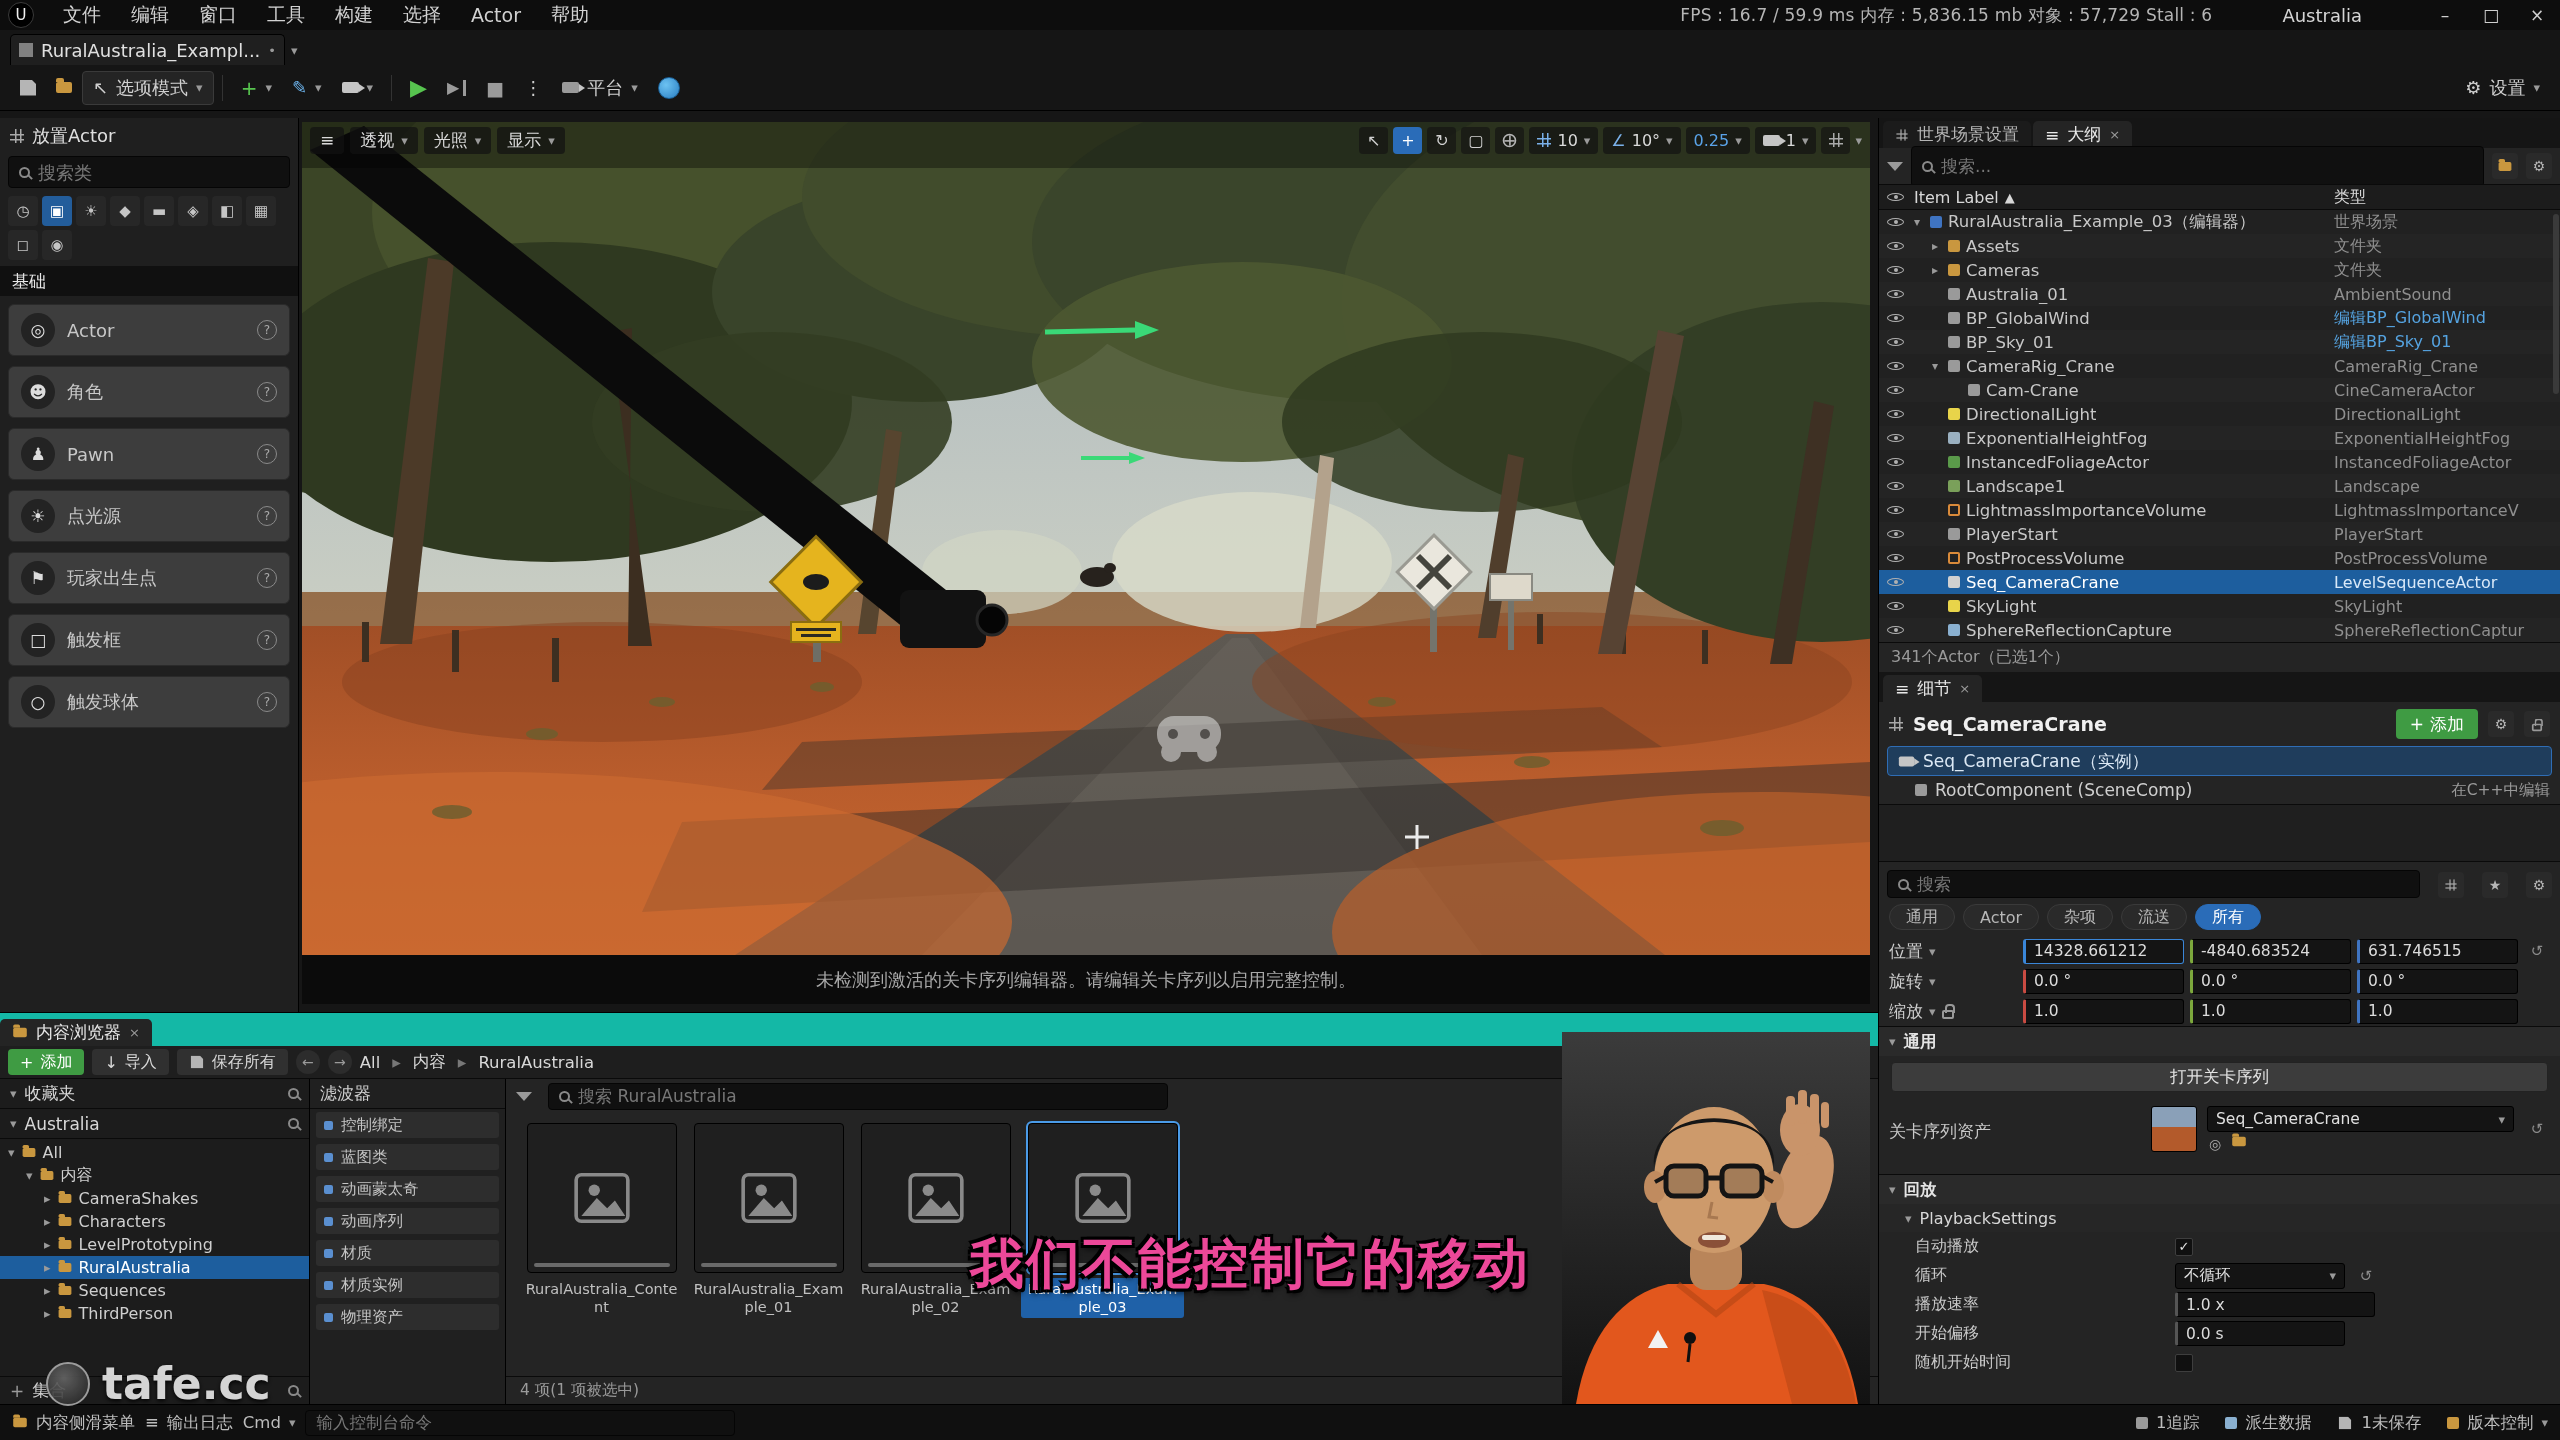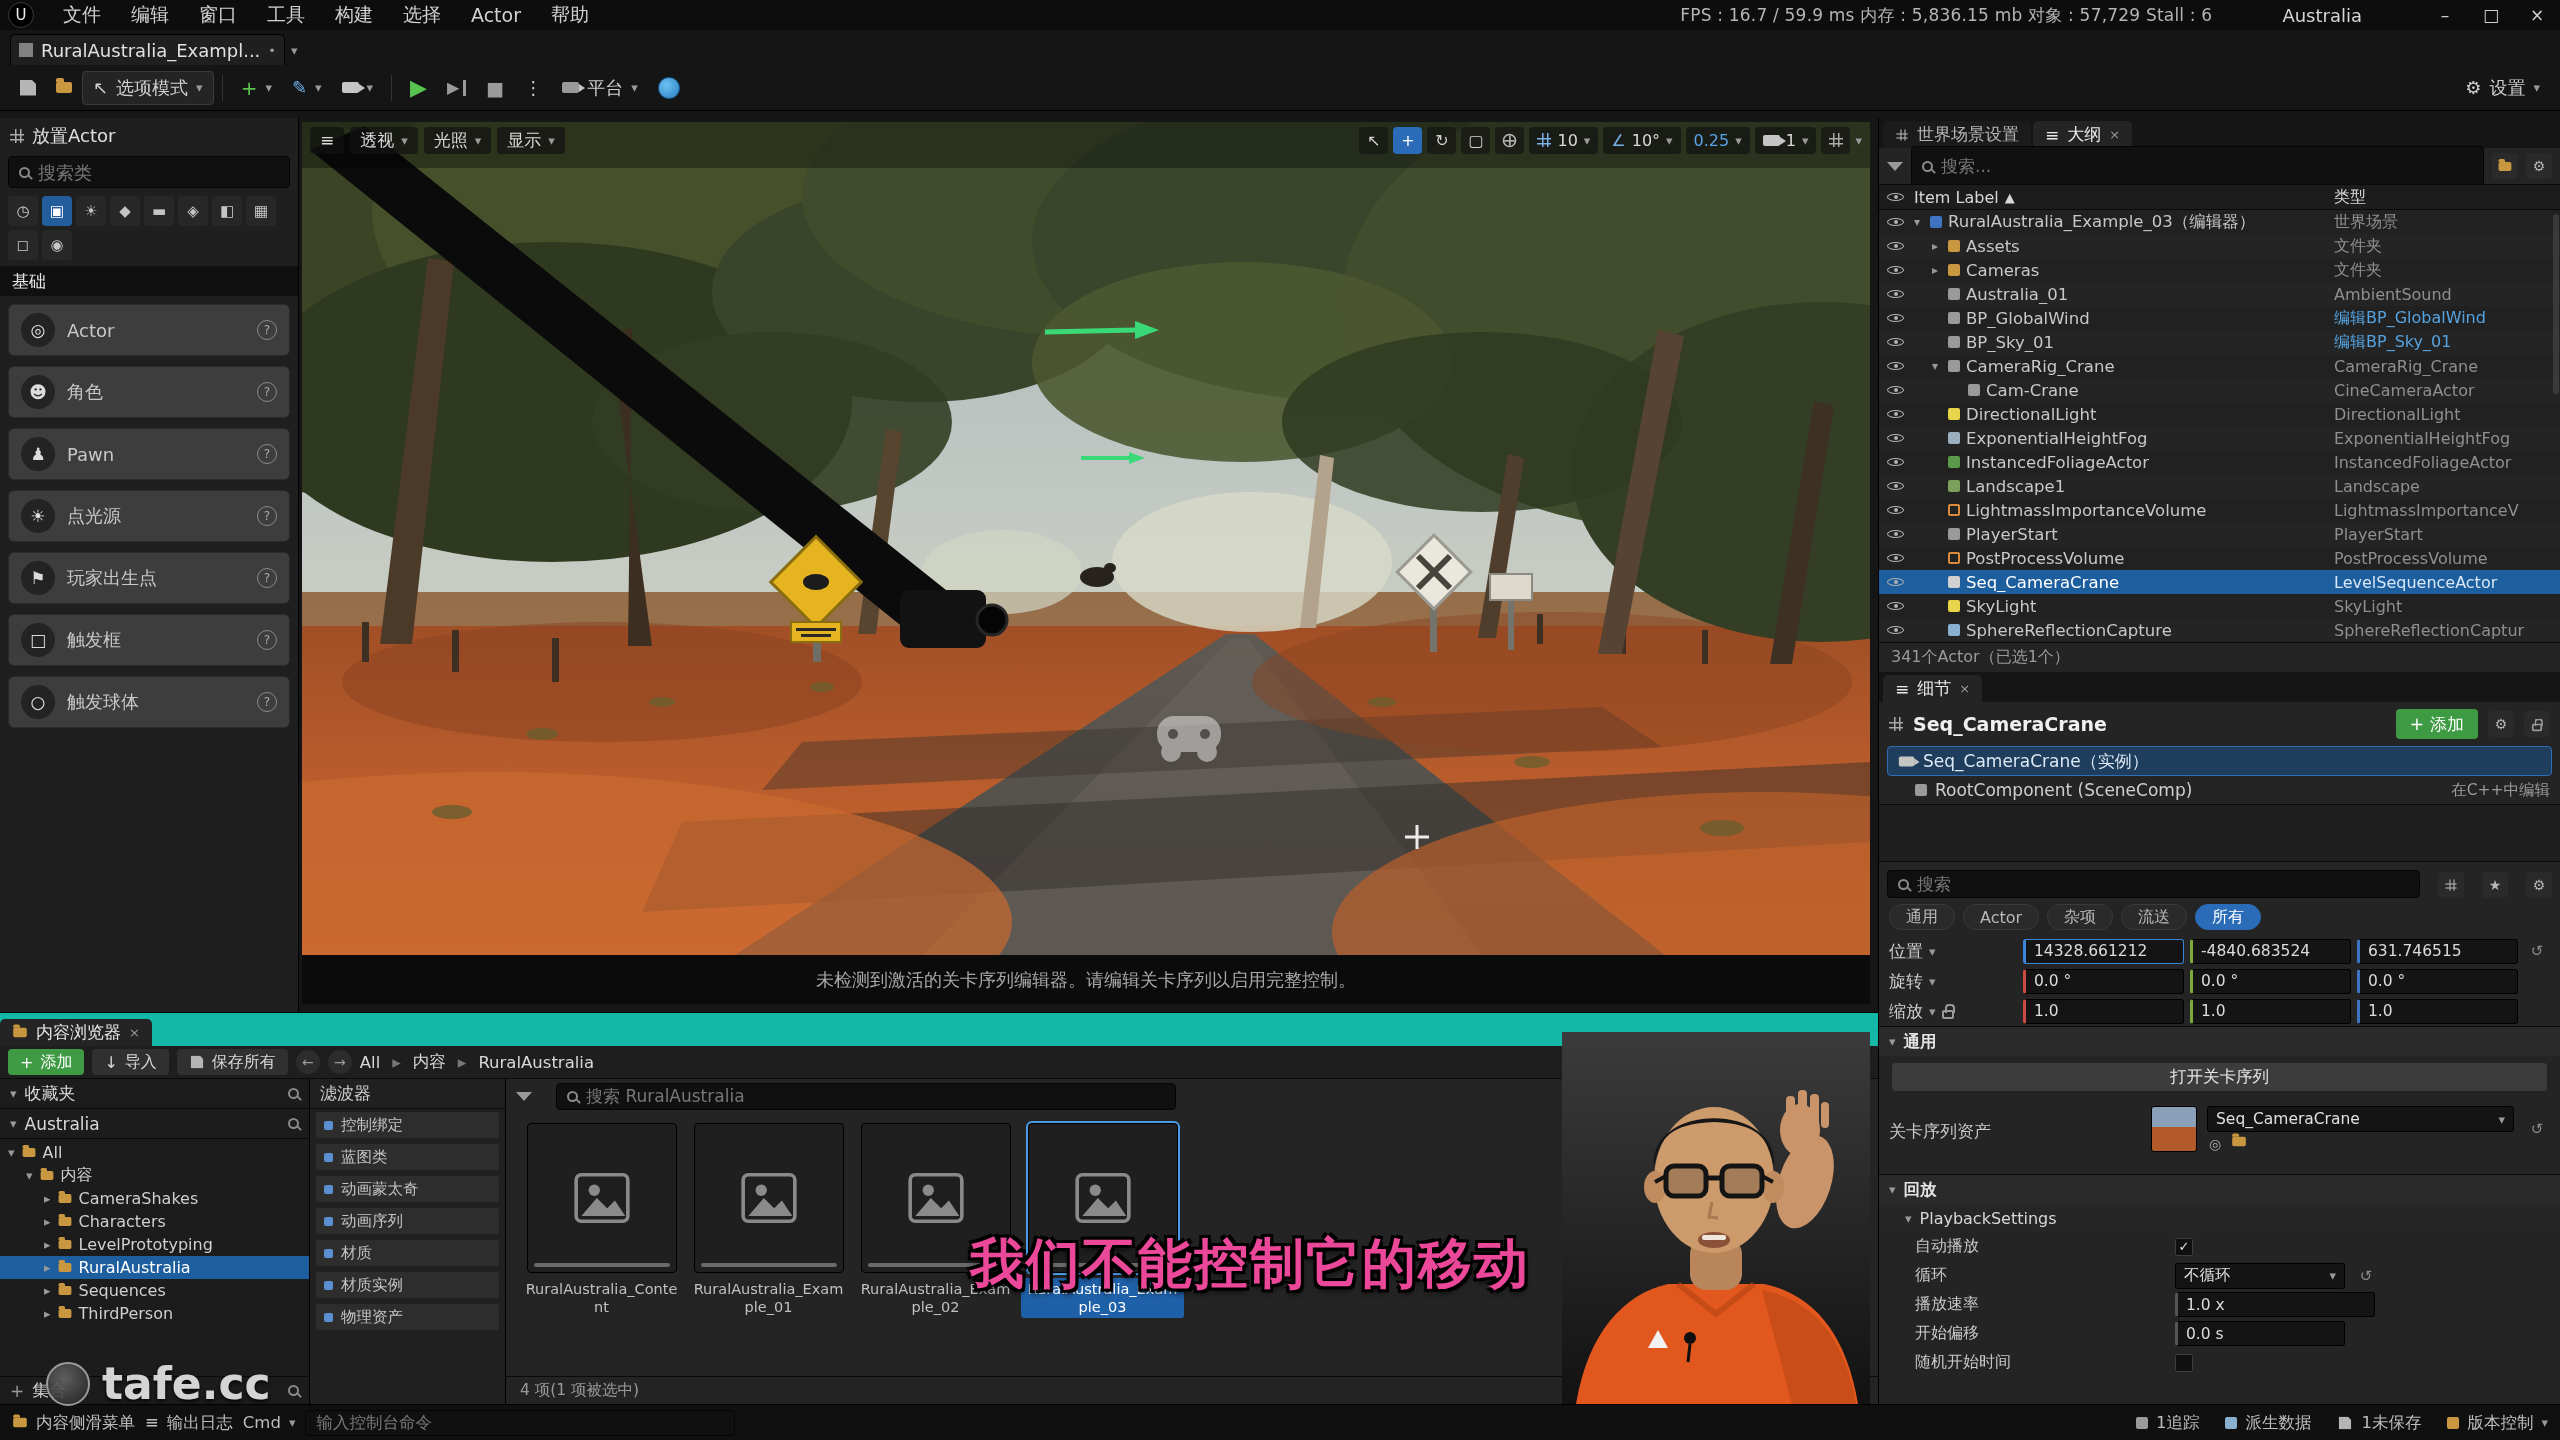--- a/index.html
+++ b/index.html
@@ -147,21 +147,21 @@
 .cbtree{padding:2px 0}
 .cbrow{height:23px;display:flex;align-items:center;gap:6px;padding:0 8px;font-size:16px;color:#cfcfcf}
 .cbrow.sel{background:#1d5e9e;color:#fff}
 .ind0{padding-left:8px}.ind1{padding-left:26px}.ind2{padding-left:44px}
 #cb-collections{margin-top:auto;height:28px;display:flex;align-items:center;gap:8px;padding:0 10px;border-top:1px solid #0a0a0a;color:#cfcfcf}
 #cb-col2{width:196px;background:#202020;border-right:1px solid #000;display:flex;flex-direction:column}
 #filters-title{height:30px;display:flex;align-items:center;padding:0 10px;color:#d0d0d0;border-bottom:1px solid #0a0a0a}
 .fpill{height:26px;margin:3px 6px;background:#2d2d2d;border-radius:3px;display:flex;align-items:center;gap:8px;padding:0 8px;color:#c4c4c4;font-size:15.5px}
 .fdot{width:9px;height:9px;border-radius:2px;background:#5a8fd0;flex:none}
 #cb-col3{flex:1;display:flex;flex-direction:column;min-width:0}
-#cb-search{height:34px;display:flex;align-items:center;gap:24px;padding:0 10px}
+#cb-search{height:34px;display:flex;align-items:center;gap:16px;padding:0 10px}
 #cb-search .sbox{flex:1;height:27px;max-width:620px}
 #cb-grid{flex:1;display:flex;gap:4px;padding:10px 14px;align-items:flex-start}
 .tile{width:163px;display:flex;flex-direction:column;align-items:center}
 .tile .th{width:150px;height:150px;background:#1f1f1f;border:1px solid #000;border-radius:4px;display:grid;place-items:center;position:relative}
 .tile .th::after{content:'';position:absolute;left:6px;right:6px;bottom:5px;height:4px;background:#6a6a6a;border-radius:2px}
 .tile.sel .th{outline:2px solid #4a9be8}
 .tile .nm{margin-top:5px;font-size:14.5px;color:#c0c0c0;text-align:center;line-height:1.25;padding:2px 4px;border-radius:3px;word-break:break-all}
 .tile.sel .nm{background:#1f61a8;color:#fff}
 #cb-foot{height:28px;display:flex;align-items:center;padding:0 14px;color:#9a9a9a;font-size:15.5px;border-top:1px solid #0a0a0a}
 

